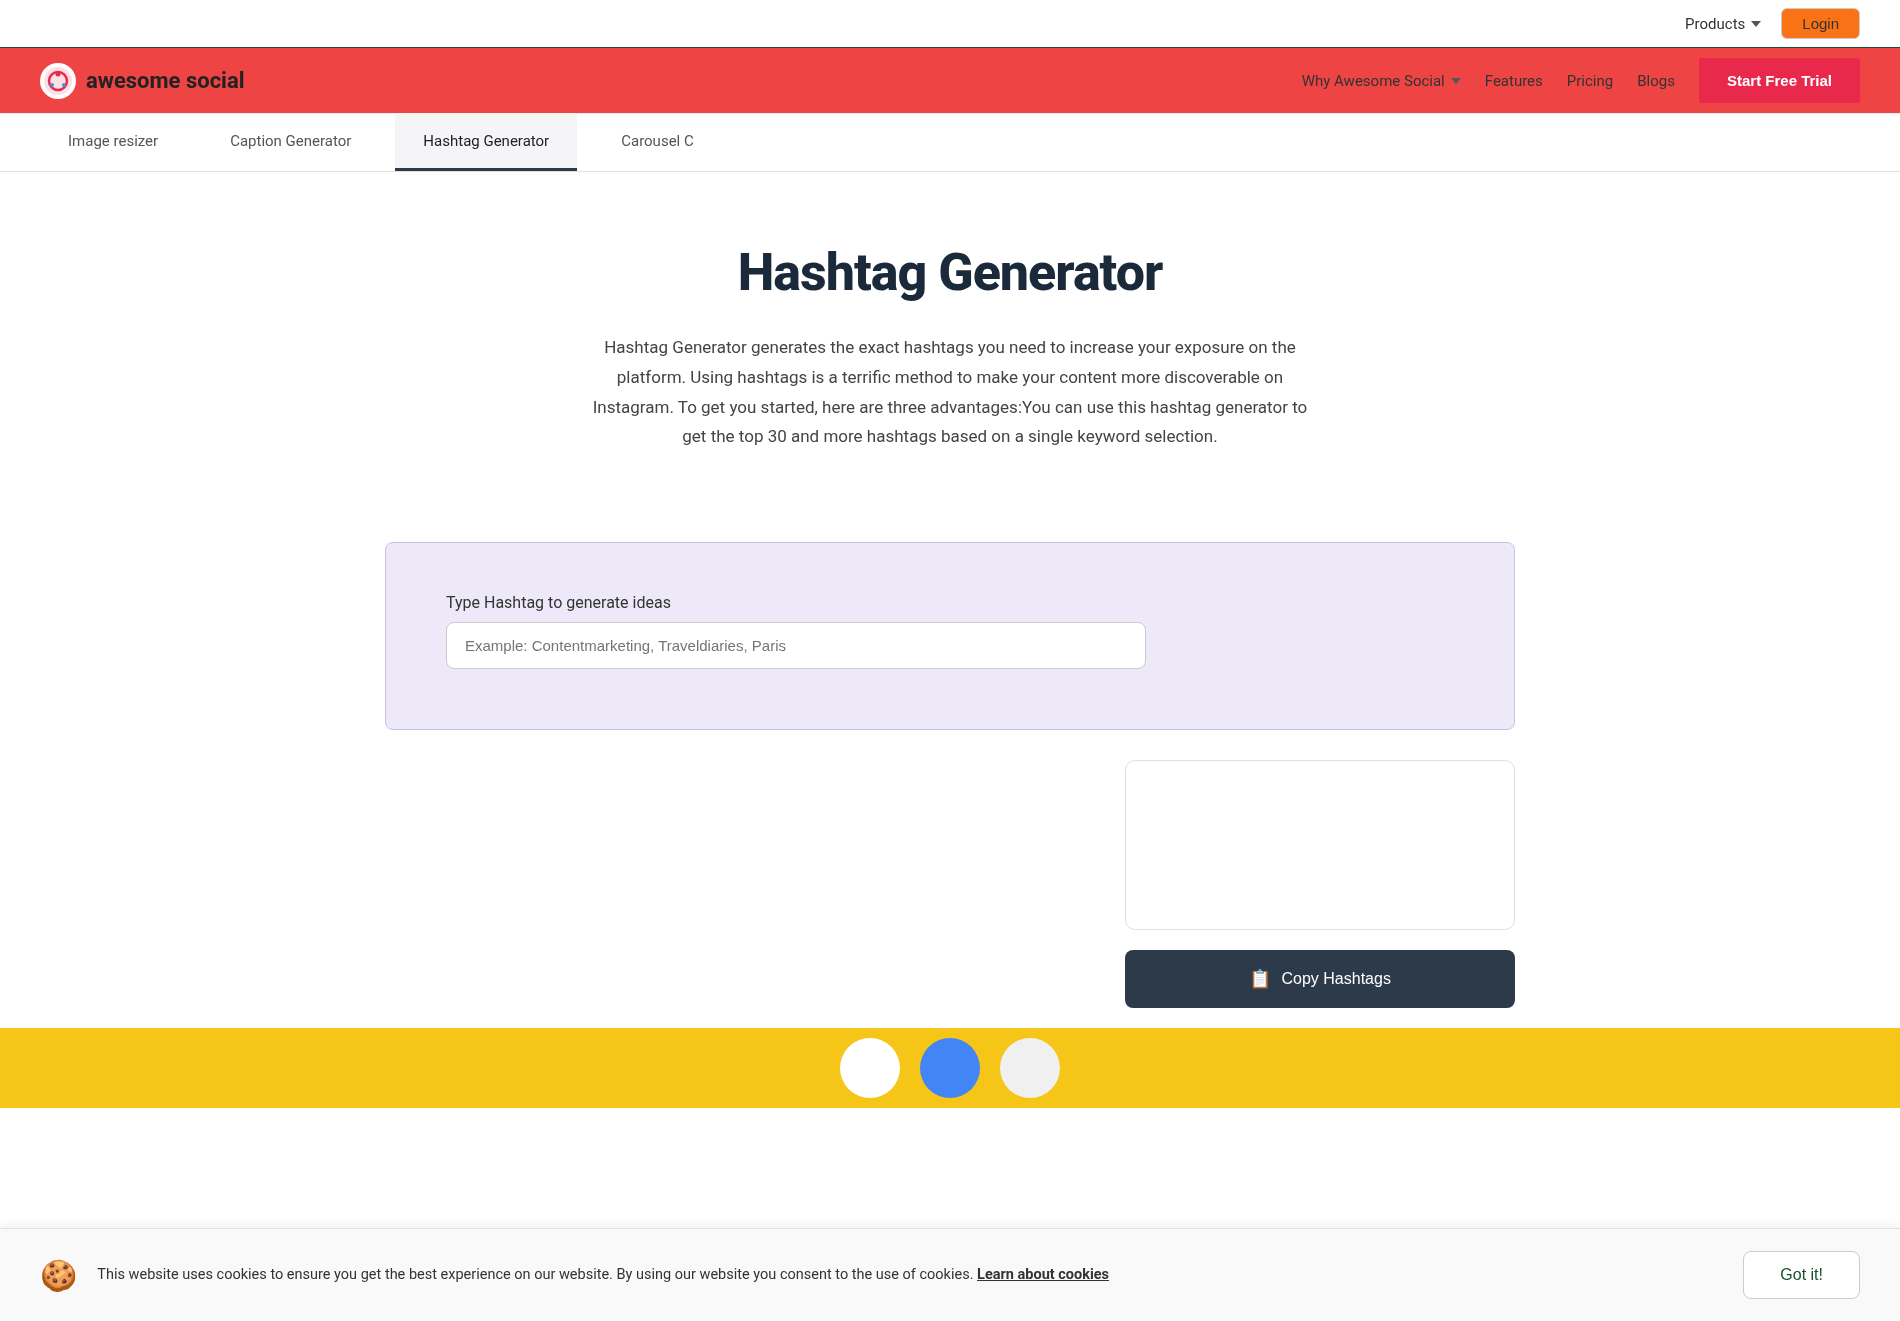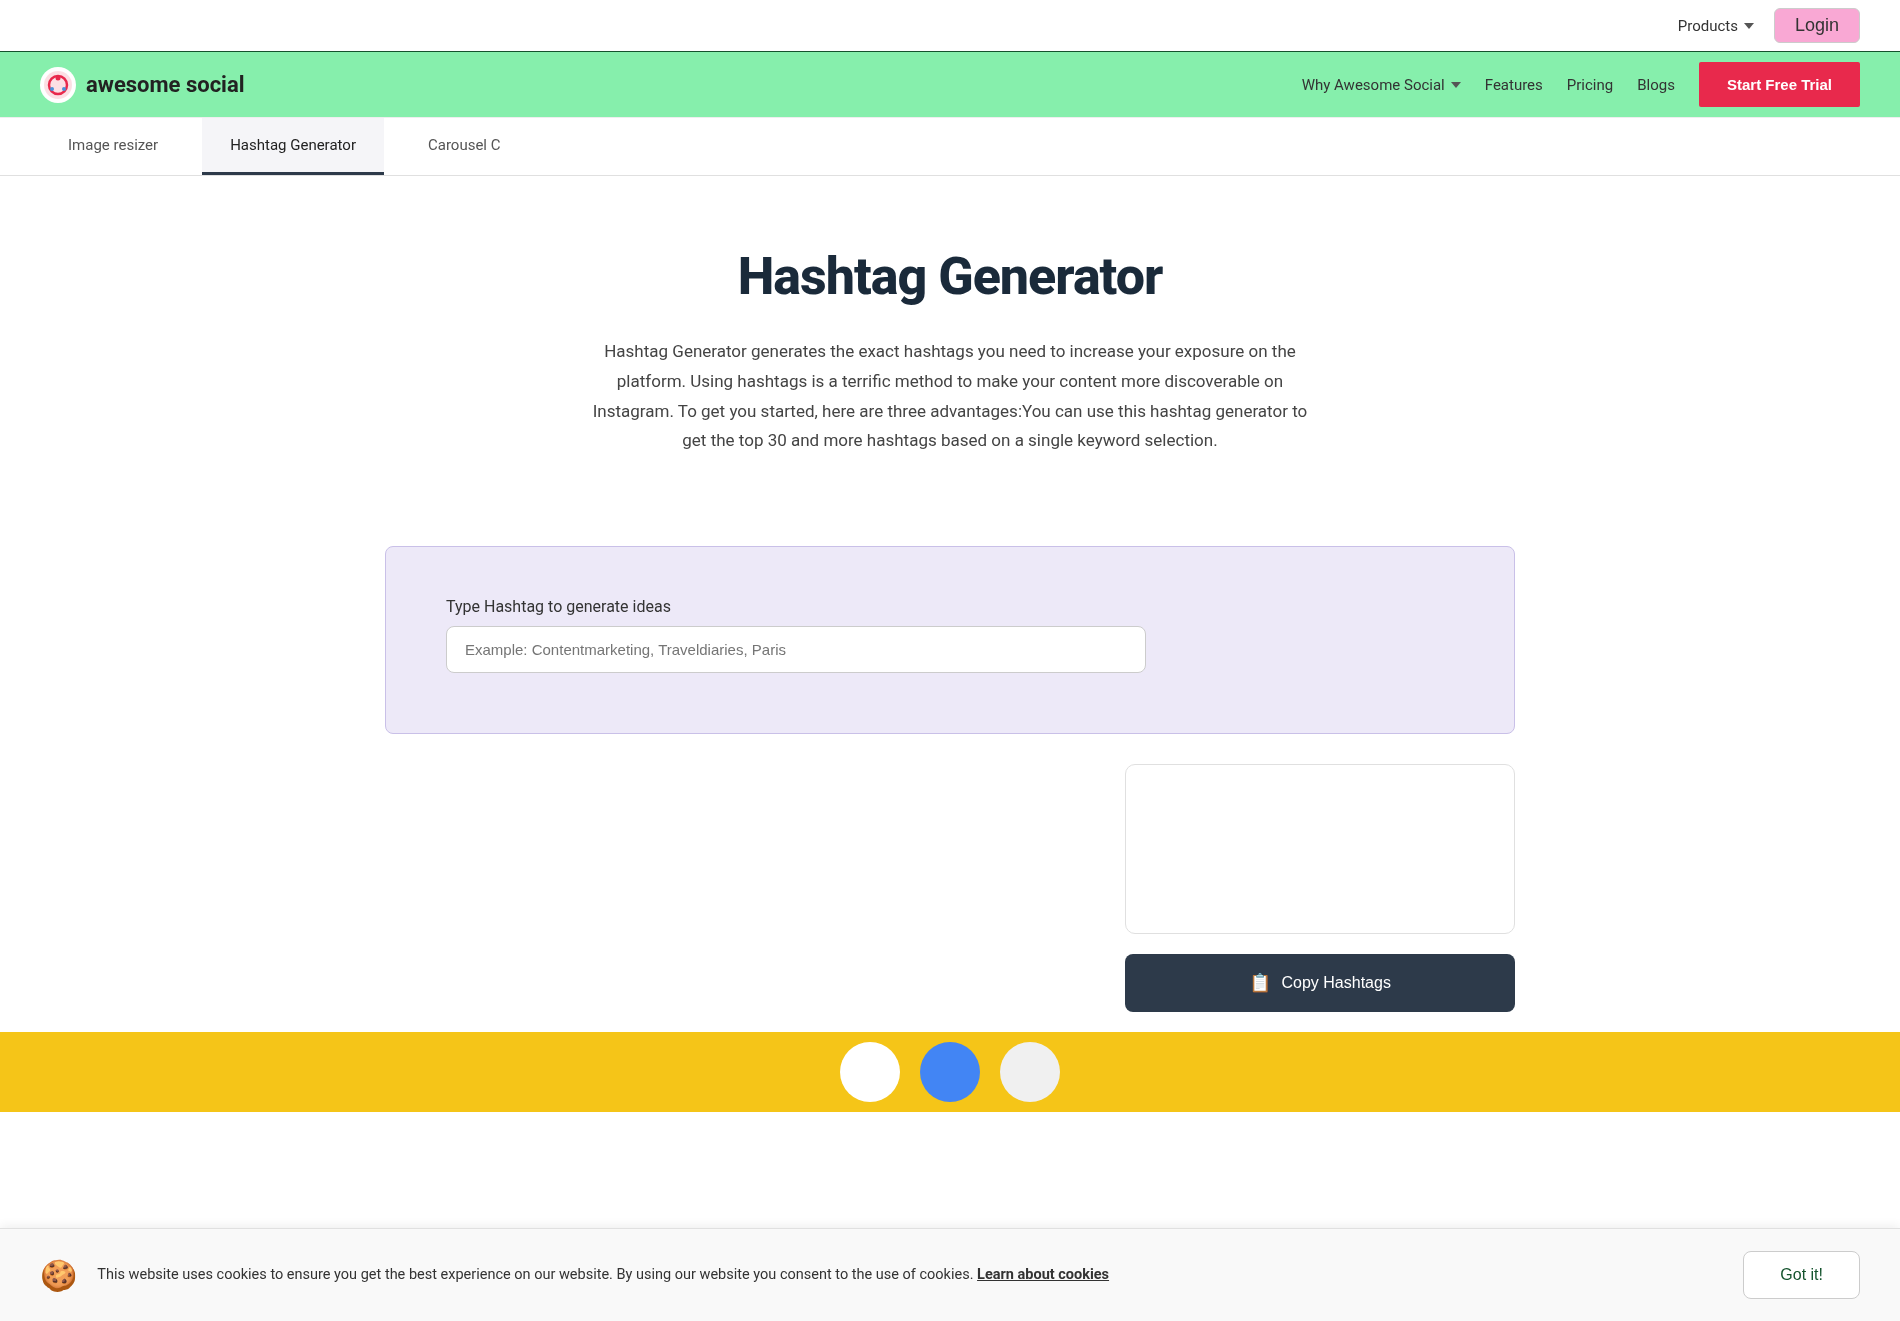--- a/index.html
+++ b/index.html
@@ -20,33 +20,33 @@
       gap: 4px;
       cursor: pointer;
       font-size: 15px;
       color: #333;
       margin-right: 20px;
     }
     .top-bar-login {
       border: 1px solid #ccc;
       padding: 6px 20px;
       border-radius: 6px;
-      background: #f9a8d4;
-      font-size: 18px;
+      background: #f97316;
+      font-size: 15px;
       cursor: pointer;
       color: #333;
     }
 
     
     .main-nav {
       display: flex;
       align-items: center;
       padding: 10px 40px;
       border-bottom: 1px solid #eee;
-      background: #86efac;
+      background: #ef4444;
     }
     .logo-area {
       display: flex;
       align-items: center;
       gap: 10px;
       margin-right: auto;
       text-decoration: none;
     }
     .logo-icon {
       width: 36px;
@@ -307,20 +307,23 @@
     </a>
   </div>
 
   <button class="start-trial-btn">Start Free Trial</button>
 </nav>
 
 <div class="sub-nav">
   <div class="sub-nav-item">
     <span>Image resizer</span>
   </div>
+  <div class="sub-nav-item">
+    <span>Caption Generator</span>
+  </div>
   <div class="sub-nav-item active">
     <span>Hashtag Generator</span>
   </div>
   <div class="sub-nav-item">
     <span>Carousel C</span>
   </div>
 </div>
 
 <section class="hero">
   <h1 class="hero-title">Hashtag Generator</h1>

